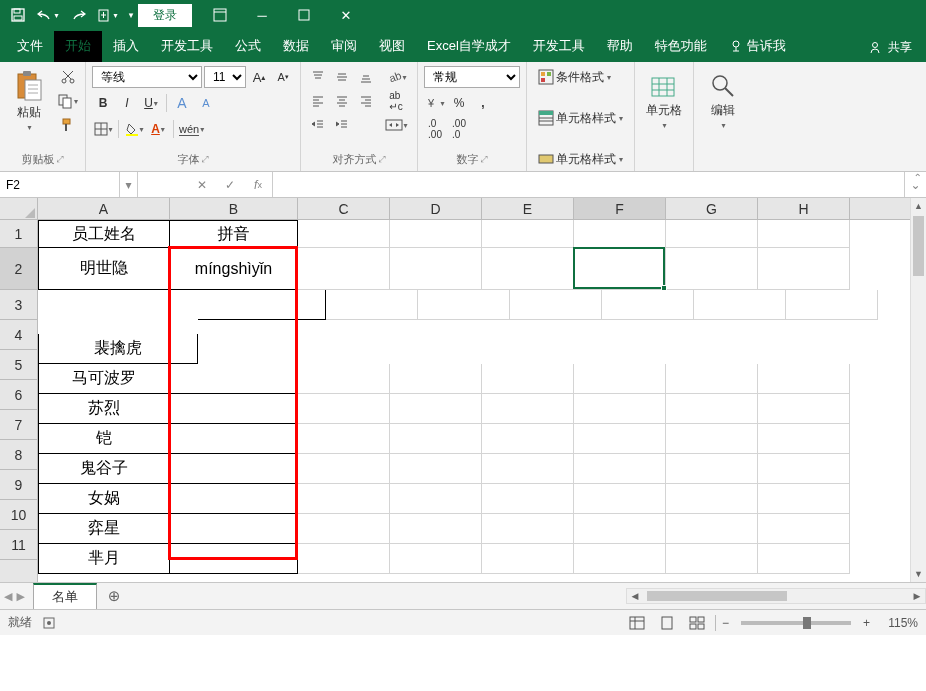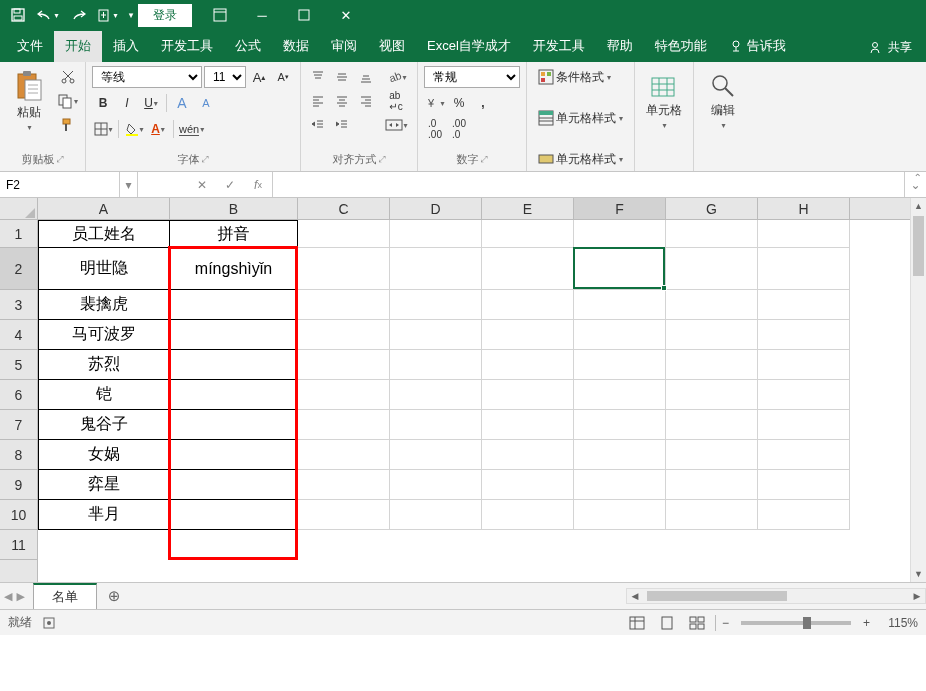--- a/index.html
+++ b/index.html
@@ -6,21 +6,21 @@
 body { background:#fff; width:926px; height:691px; overflow:hidden; font-size:12px; color:#333; }
 .titlebar { height:30px; background:#0f7040; display:flex; align-items:center; color:#fff; padding:0 4px; }
 .qat { display:flex; gap:2px; align-items:center; }
 .qat-btn { width:28px; height:26px; display:flex; align-items:center; justify-content:center; cursor:pointer; }
 .title-text { flex:1; text-align:center; font-size:13px; color:#fff; }
 .login-btn { background:#fff; color:#0f7040; border:1px solid #fff; padding:2px 14px; margin-right:8px; font-size:12px; cursor:pointer; }
 .winctrl { display:flex; gap:2px; align-items:center; }
 .winctrl span { width:40px; height:26px; display:flex; align-items:center; justify-content:center; cursor:pointer; font-size:13px; }
 .tabs { height:32px; background:#0f7040; display:flex; align-items:flex-end; color:#fff; padding:0 6px; }
 .tab { padding:6px 11px 7px; cursor:pointer; font-size:13px; }
-.tab.active { background:#e5e5e5; color:#0f7040; }
+.tab.active { background:#000000; color:#0f7040; }
 .tab-right { margin-left:auto; display:flex; align-items:center; gap:6px; padding:0 8px 6px; }
 .ribbon { height:110px; background:#f3f3f3; border-bottom:1px solid #c6c6c6; display:flex; }
 .rg { border-right:1px solid #d4d4d4; display:flex; flex-direction:column; padding:4px 6px 2px; }
 .rg-body { flex:1; display:flex; gap:4px; align-items:flex-start; }
 .rg-label { text-align:center; font-size:11px; color:#666; padding:2px 0; display:flex; justify-content:center; align-items:center; gap:2px; }
 .dlg-launcher { font-size:9px; color:#888; cursor:pointer; }
 .vstack { display:flex; flex-direction:column; gap:2px; }
 .hstack { display:flex; gap:2px; align-items:center; }
 .rbtn { min-width:22px; height:22px; display:flex; align-items:center; justify-content:center; cursor:pointer; border:1px solid transparent; font-size:12px; }
 .bigbtn { width:46px; height:70px; display:flex; flex-direction:column; align-items:center; justify-content:center; cursor:pointer; gap:2px; font-size:12px; }
@@ -524,21 +524,21 @@
         <div class="cell bordered bl" style="width: 132px; height: 42px;">明世隐</div>
         <div class="cell bordered" style="width: 128px; height: 42px;">míngshìyǐn</div>
         <div class="cell" style="width: 92px; height: 42px;"></div>
         <div class="cell" style="width: 92px; height: 42px;"></div>
         <div class="cell" style="width: 92px; height: 42px;"></div>
         <div class="cell" style="width: 92px; height: 42px;"></div>
         <div class="cell" style="width: 92px; height: 42px;"></div>
         <div class="cell" style="width: 92px; height: 42px;"></div>
       </div>
       <div class="cellrow">
-        <div class="cell bordered bl" style="width: 132px; height: 30px;">裴擒虎</div>
+        <div class="cell bordered bl" style="width: 160px; height: 30px; margin-top: 44px;">裴擒虎</div>
         <div class="cell bordered" style="width: 128px; height: 30px;"></div>
         <div class="cell" style="width: 92px; height: 30px;"></div>
         <div class="cell" style="width: 92px; height: 30px;"></div>
         <div class="cell" style="width: 92px; height: 30px;"></div>
         <div class="cell" style="width: 92px; height: 30px;"></div>
         <div class="cell" style="width: 92px; height: 30px;"></div>
         <div class="cell" style="width: 92px; height: 30px;"></div>
       </div>
       <div class="cellrow">
         <div class="cell bordered bl" style="width: 132px; height: 30px;">马可波罗</div>

